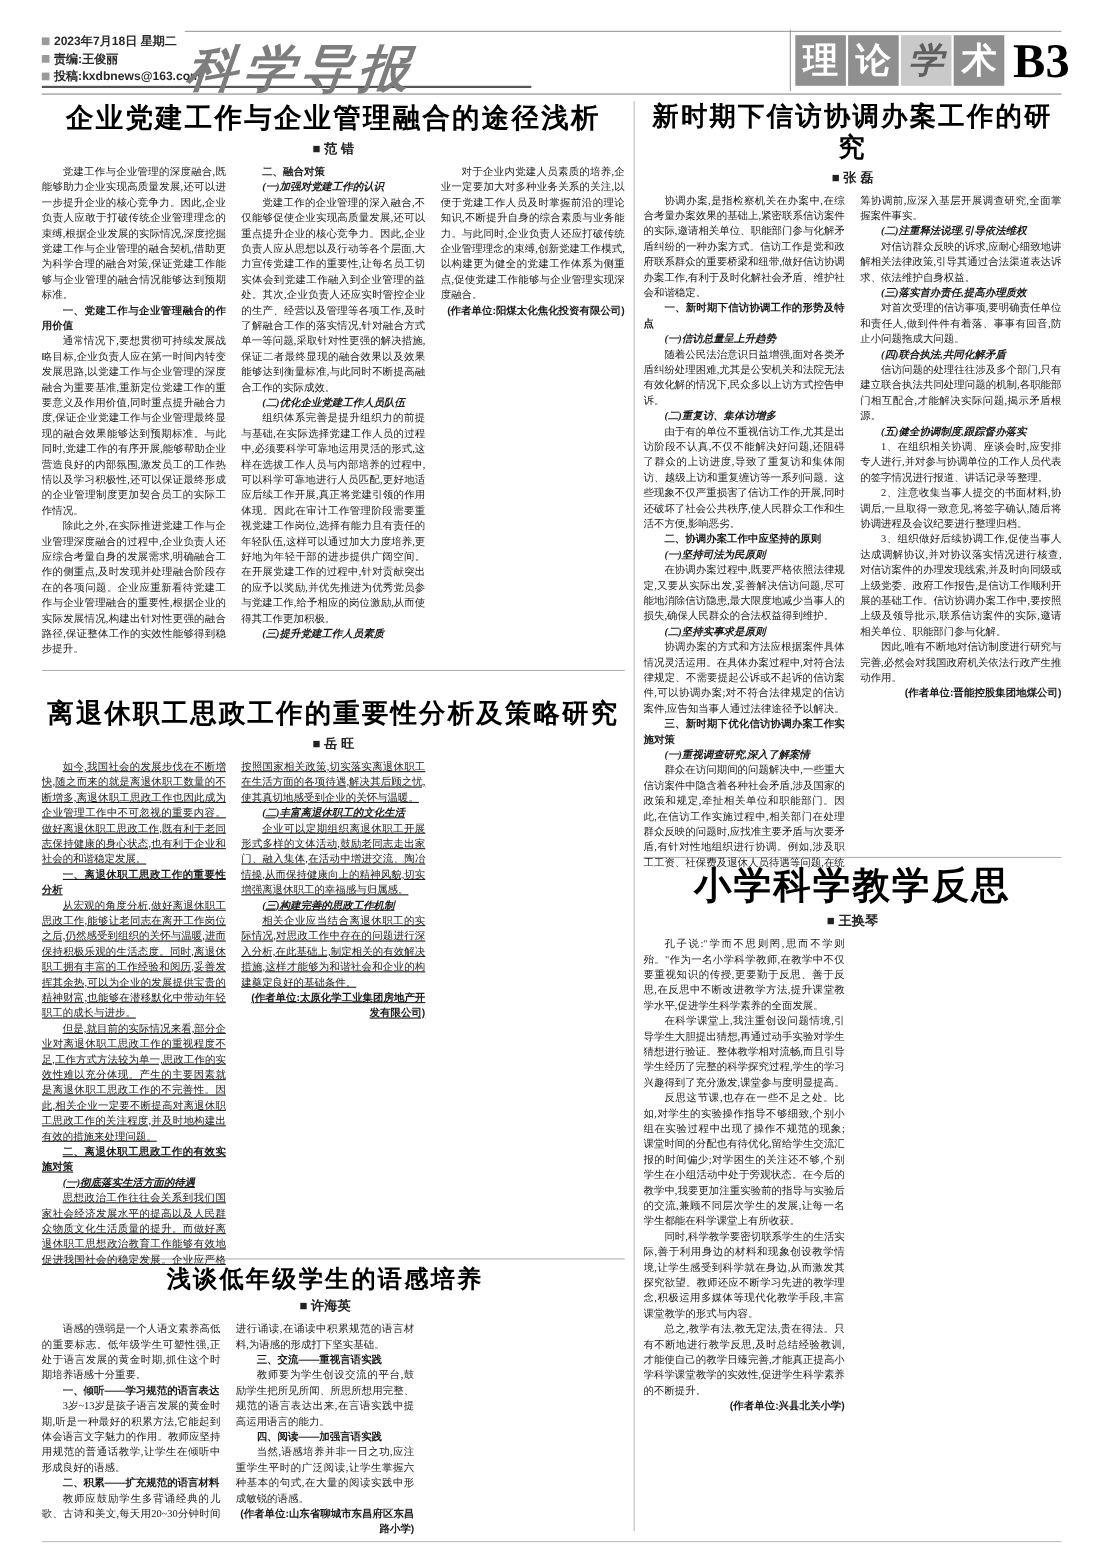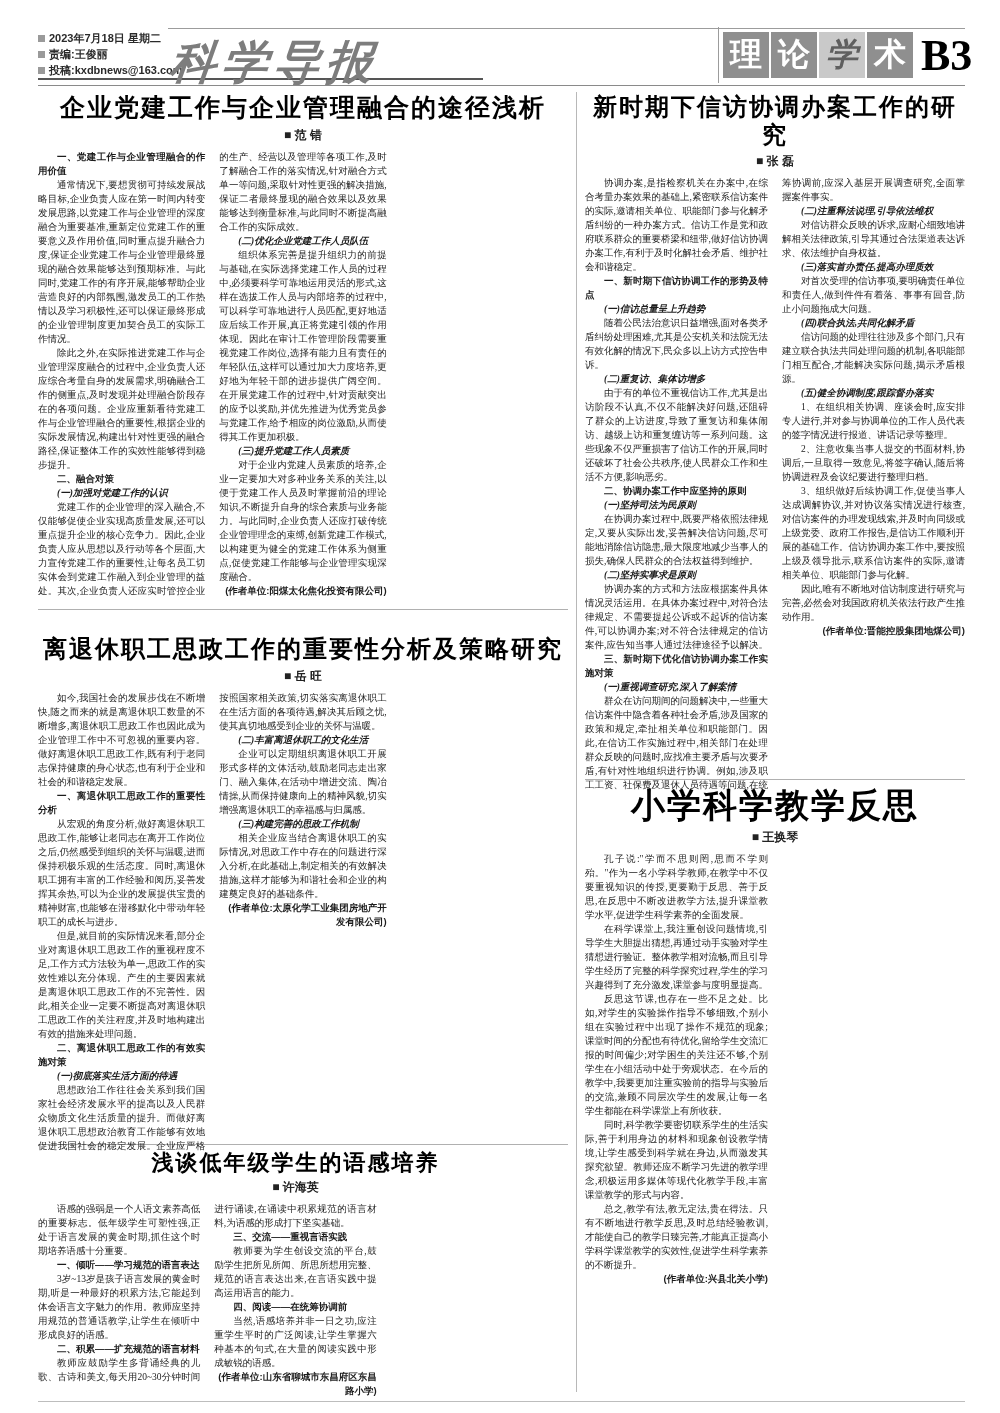--- a/index.html
+++ b/index.html
@@ -67,20 +67,21 @@
   <div class="vdivider"></div>
   <div class="hline" style="left:38px;top:609px;width:530px;"></div>
   <div class="hline" style="left:38px;top:1144px;width:530px;"></div>
   <div class="hline" style="left:585px;top:779px;width:380px;"></div>
   <div class="bottomrule"></div>
 
   <div class="article" style="left:38px;top:94px;width:530px;">
     <h1 class="headline" style="font-size:25px;">企业党建工作与企业管理融合的途径浅析</h1>
     <div class="byline">■ 范 错</div>
     <div class="cols cols3" style="height:452px;">
+        <p class="blk-p">党建工作与企业管理的深度融合,既能够助力企业实现高质量发展,还可以进一步提升企业的核心竞争力。因此,企业负责人应敢于打破传统企业管理理念的束缚,根据企业发展的实际情况,深度挖掘党建工作与企业管理的融合契机,借助更为科学合理的融合对策,保证党建工作能够与企业管理的融合情况能够达到预期标准。</p>
         <p class="blk-h1">一、党建工作与企业管理融合的作用价值</p>
         <p class="blk-p">通常情况下,要想贯彻可持续发展战略目标,企业负责人应在第一时间内转变发展思路,以党建工作与企业管理的深度融合为重要基准,重新定位党建工作的重要意义及作用价值,同时重点提升融合力度,保证企业党建工作与企业管理最终显现的融合效果能够达到预期标准。与此同时,党建工作的有序开展,能够帮助企业营造良好的内部氛围,激发员工的工作热情以及学习积极性,还可以保证最终形成的企业管理制度更加契合员工的实际工作情况。</p>
         <p class="blk-p">除此之外,在实际推进党建工作与企业管理深度融合的过程中,企业负责人还应综合考量自身的发展需求,明确融合工作的侧重点,及时发现并处理融合阶段存在的各项问题。企业应重新看待党建工作与企业管理融合的重要性,根据企业的实际发展情况,构建出针对性更强的融合路径,保证整体工作的实效性能够得到稳步提升。</p>
         <p class="blk-h1">二、融合对策</p>
         <p class="blk-h2">(一)加强对党建工作的认识</p>
         <p class="blk-p">党建工作的企业管理的深入融合,不仅能够促使企业实现高质量发展,还可以重点提升企业的核心竞争力。因此,企业负责人应从思想以及行动等各个层面,大力宣传党建工作的重要性,让每名员工切实体会到党建工作融入到企业管理的益处。其次,企业负责人还应实时管控企业的生产、经营以及管理等各项工作,及时了解融合工作的落实情况,针对融合方式单一等问题,采取针对性更强的解决措施,保证二者最终显现的融合效果以及效果能够达到衡量标准,与此同时不断提高融合工作的实际成效。</p>
         <p class="blk-h2">(二)优化企业党建工作人员队伍</p>
         <p class="blk-p">组织体系完善是提升组织力的前提与基础,在实际选择党建工作人员的过程中,必须要科学可靠地运用灵活的形式,这样在选拔工作人员与内部培养的过程中,可以科学可靠地进行人员匹配,更好地适应后续工作开展,真正将党建引领的作用体现。因此在审计工作管理阶段需要重视党建工作岗位,选择有能力且有责任的年轻队伍,这样可以通过加大力度培养,更好地为年轻干部的进步提供广阔空间。在开展党建工作的过程中,针对贡献突出的应予以奖励,并优先推进为优秀党员参与党建工作,给予相应的岗位激励,从而使得其工作更加积极。</p>
         <p class="blk-h2">(三)提升党建工作人员素质</p>
         <p class="blk-p">对于企业内党建人员素质的培养,企业一定要加大对多种业务关系的关注,以便于党建工作人员及时掌握前沿的理论知识,不断提升自身的综合素质与业务能力。与此同时,企业负责人还应打破传统企业管理理念的束缚,创新党建工作模式,以构建更为健全的党建工作体系为侧重点,促使党建工作能够与企业管理实现深度融合。</p>
@@ -117,21 +118,21 @@
         <p class="blk-p">2、注意收集当事人提交的书面材料,协调后,一旦取得一致意见,将签字确认,随后将协调进程及会议纪要进行整理归档。</p>
         <p class="blk-p">3、组织做好后续协调工作,促使当事人达成调解协议,并对协议落实情况进行核查,对信访案件的办理发现线索,并及时向同级或上级党委、政府工作报告,是信访工作顺利开展的基础工作。信访协调办案工作中,要按照上级及领导批示,联系信访案件的实际,邀请相关单位、职能部门参与化解。</p>
         <p class="blk-p">因此,唯有不断地对信访制度进行研究与完善,必然会对我国政府机关依法行政产生推动作用。</p>
         <p class="blk-end">(作者单位:晋能控股集团地煤公司)</p>
       </div>
   </div>
 
   <div class="article" style="left:38px;top:636px;width:530px;">
     <h1 class="headline" style="font-size:24px;">离退休职工思政工作的重要性分析及策略研究</h1>
     <div class="byline">■ 岳 旺</div>
-    <div class="cols cols3" style="height:462px;">
+    <div class="cols cols3" style="height:462px;text-decoration:underline;">
         <p class="blk-p">如今,我国社会的发展步伐在不断增快,随之而来的就是离退休职工数量的不断增多,离退休职工思政工作也因此成为企业管理工作中不可忽视的重要内容。做好离退休职工思政工作,既有利于老同志保持健康的身心状态,也有利于企业和社会的和谐稳定发展。</p>
         <p class="blk-h1">一、离退休职工思政工作的重要性分析</p>
         <p class="blk-p">从宏观的角度分析,做好离退休职工思政工作,能够让老同志在离开工作岗位之后,仍然感受到组织的关怀与温暖,进而保持积极乐观的生活态度。同时,离退休职工拥有丰富的工作经验和阅历,妥善发挥其余热,可以为企业的发展提供宝贵的精神财富,也能够在潜移默化中带动年轻职工的成长与进步。</p>
         <p class="blk-p">但是,就目前的实际情况来看,部分企业对离退休职工思政工作的重视程度不足,工作方式方法较为单一,思政工作的实效性难以充分体现。产生的主要因素就是离退休职工思政工作的不完善性。因此,相关企业一定要不断提高对离退休职工思政工作的关注程度,并及时地构建出有效的措施来处理问题。</p>
         <p class="blk-h1">二、离退休职工思政工作的有效实施对策</p>
         <p class="blk-h2">(一)彻底落实生活方面的待遇</p>
         <p class="blk-p">思想政治工作往往会关系到我们国家社会经济发展水平的提高以及人民群众物质文化生活质量的提升。而做好离退休职工思想政治教育工作能够有效地促进我国社会的稳定发展。企业应严格按照国家相关政策,切实落实离退休职工在生活方面的各项待遇,解决其后顾之忧,使其真切地感受到企业的关怀与温暖。</p>
         <p class="blk-h2">(二)丰富离退休职工的文化生活</p>
         <p class="blk-p">企业可以定期组织离退休职工开展形式多样的文体活动,鼓励老同志走出家门、融入集体,在活动中增进交流、陶冶情操,从而保持健康向上的精神风貌,切实增强离退休职工的幸福感与归属感。</p>
         <p class="blk-h2">(三)构建完善的思政工作机制</p>
@@ -157,19 +158,19 @@
     <h1 class="headline" style="font-size:22px;">浅谈低年级学生的语感培养</h1>
     <div class="byline">■ 许海英</div>
     <div class="cols cols3" style="height:196px;">
         <p class="blk-p">语感的强弱是一个人语文素养高低的重要标志。低年级学生可塑性强,正处于语言发展的黄金时期,抓住这个时期培养语感十分重要。</p>
         <p class="blk-h1">一、倾听——学习规范的语言表达</p>
         <p class="blk-p">3岁~13岁是孩子语言发展的黄金时期,听是一种最好的积累方法,它能起到体会语言文字魅力的作用。教师应坚持用规范的普通话教学,让学生在倾听中形成良好的语感。</p>
         <p class="blk-h1">二、积累——扩充规范的语言材料</p>
         <p class="blk-p">教师应鼓励学生多背诵经典的儿歌、古诗和美文,每天用20~30分钟时间进行诵读,在诵读中积累规范的语言材料,为语感的形成打下坚实基础。</p>
         <p class="blk-h1">三、交流——重视言语实践</p>
         <p class="blk-p">教师要为学生创设交流的平台,鼓励学生把所见所闻、所思所想用完整、规范的语言表达出来,在言语实践中提高运用语言的能力。</p>
-        <p class="blk-h1">四、阅读——在统筹协调前</p>
+        <p class="blk-h1">四、阅读——加强言语实践</p>
         <p class="blk-p">当然,语感培养并非一日之功,应注重学生平时的广泛阅读,让学生掌握六种基本的句式,在大量的阅读实践中形成敏锐的语感。</p>
         <p class="blk-end">(作者单位:山东省聊城市东昌府区东昌路小学)</p>
       </div>
   </div>
 
 </div>
 
 </body></html>

